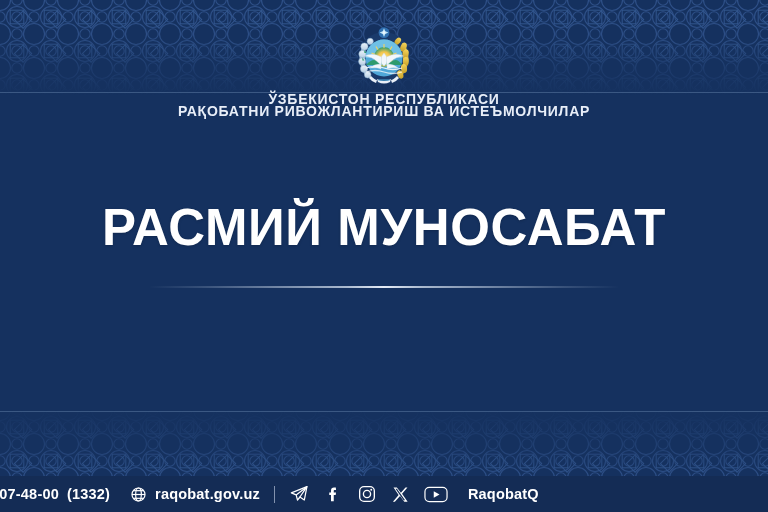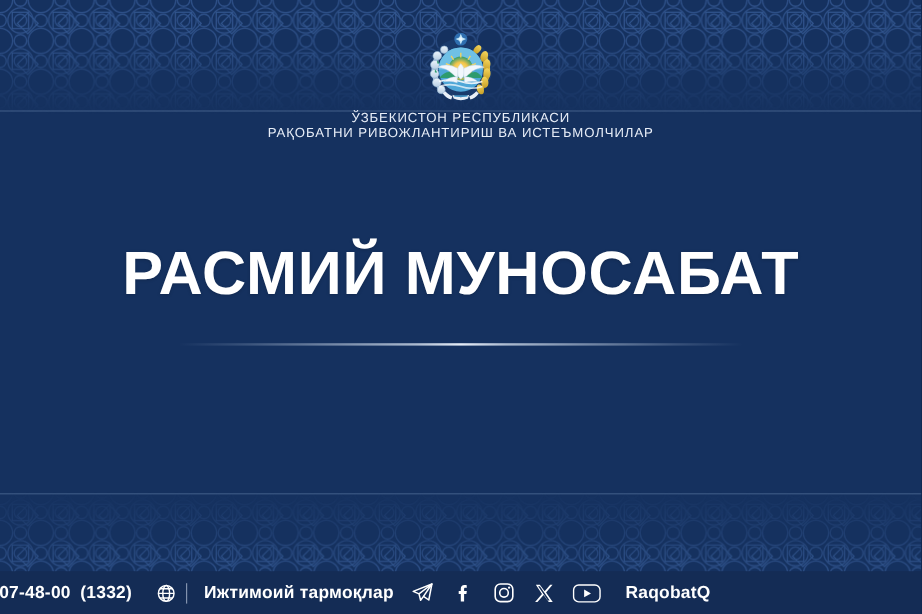--- a/index.html
+++ b/index.html
@@ -71,22 +71,22 @@
     margin-top: 27px;
     width: 62px;
     height: 60px;
   }
   #emblem svg { display: block; }
 
   #org-name {
     margin-top: 7px;
     text-align: center;
     color: #e8eef8;
-    font-size: 11px;
-    font-weight: normal;
+    font-size: 14px;
+    font-weight: bold;
     letter-spacing: 0.75px;
     line-height: 11.6px;
     text-transform: uppercase;
   }
   #org-name div { white-space: nowrap; }
 
   
   #main {
     position: absolute;
     top: 198px;
@@ -336,24 +336,24 @@
 
       <span class="f-icon f-globe">
         <svg class="ic" width="17" height="17" viewBox="0 0 24 24" fill="none" stroke="#ffffff" stroke-width="1.7" xmlns="http://www.w3.org/2000/svg">
           <circle cx="12" cy="12" r="9.2"></circle>
           <ellipse cx="12" cy="12" rx="4" ry="9.2"></ellipse>
           <line x1="2.8" y1="12" x2="21.2" y2="12"></line>
           <line x1="4.3" y1="6.6" x2="19.7" y2="6.6"></line>
           <line x1="4.3" y1="17.4" x2="19.7" y2="17.4"></line>
         </svg>
       </span>
+      <span class="f-text f-site">raqobat.gov.uz</span>
 
       <span class="f-sep"></span>
 
-      <span class="f-text f-social-label">Ижтимоий тармоқлар</span>
 
       <span class="f-social">
         <svg class="ic" width="20" height="20" viewBox="0 0 24 24" fill="none" stroke="#ffffff" stroke-width="1.5" stroke-linejoin="round" xmlns="http://www.w3.org/2000/svg">
           <path d="M21.5 3.2 L2.8 10.6 L8.6 13.1 L10.2 19.4 L13.1 15.6 L18.4 19.2 Z"></path>
           <path d="M8.6 13.1 L21.5 3.2 L13.1 15.6"></path>
         </svg>
       </span>
 
       <span class="f-social">
         <svg class="ic" width="20" height="20" viewBox="0 0 24 24" xmlns="http://www.w3.org/2000/svg">

